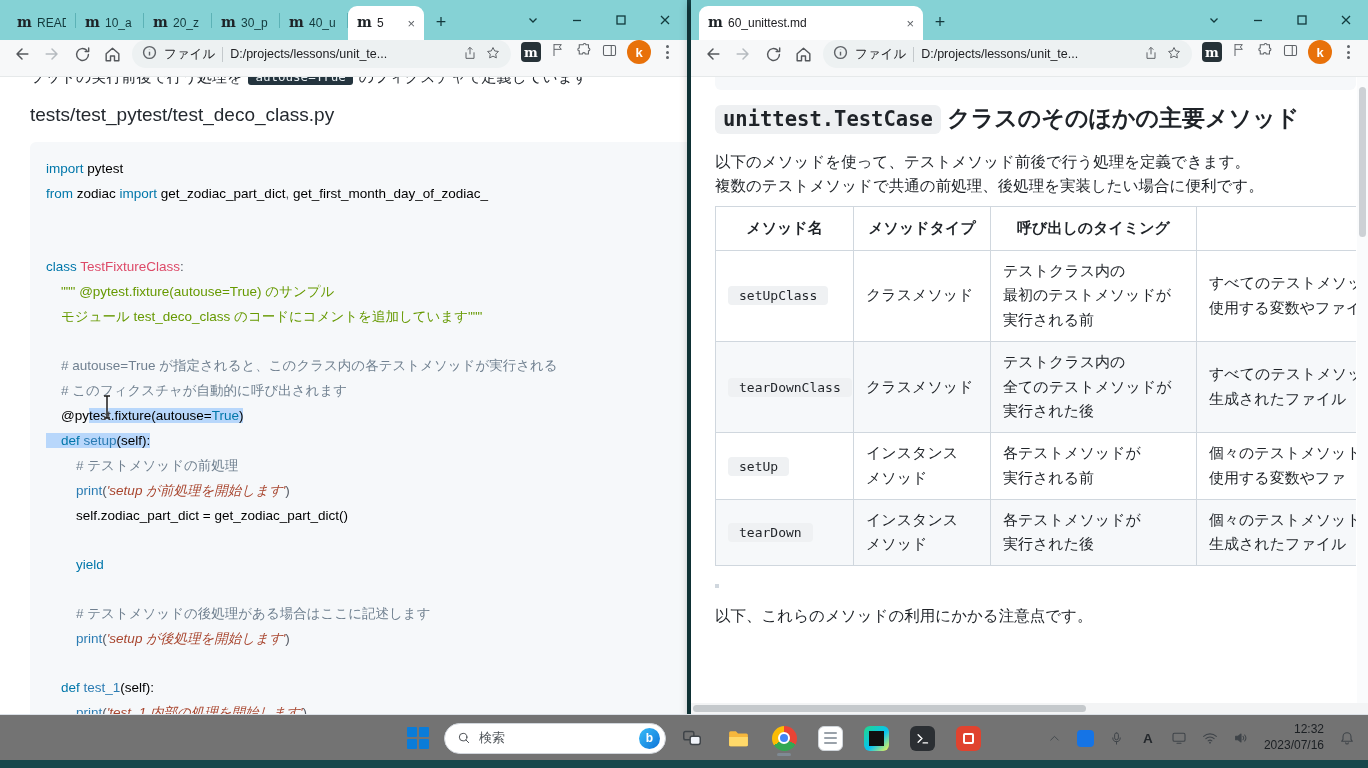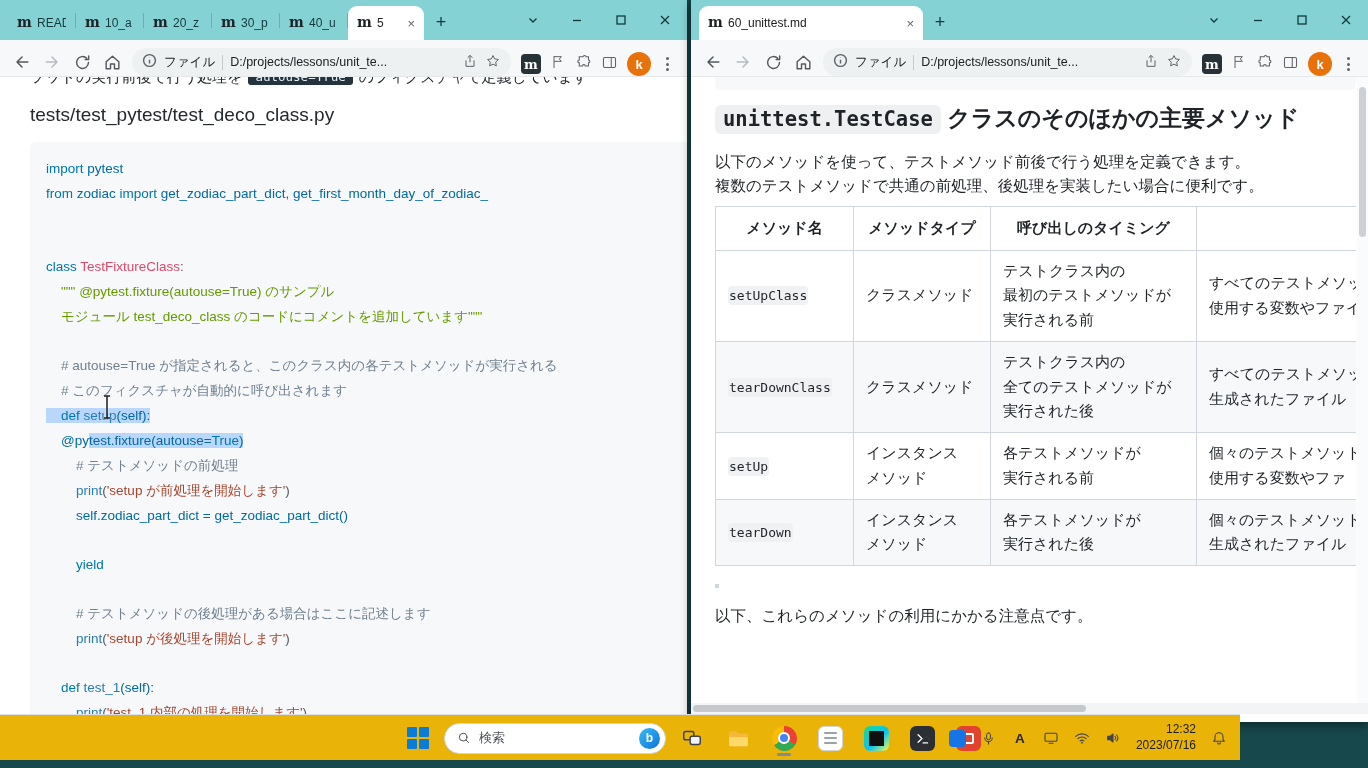--- a/index.html
+++ b/index.html
@@ -20,21 +20,21 @@
   .fav { width:15px; min-width:15px; height:16px; font-family:"DejaVu Serif","Liberation Serif",serif; font-weight:bold; font-size:14px; line-height:15px; color:#1d2226; text-align:center; }
   .tab-label { white-space:nowrap; overflow:hidden; flex:1; }
   .tab-close { font-size:13px; color:#5f6368; }
   .tab-div { width:1px; height:15px; background:#5cb2b6; align-self:center; }
   .newtab { width:26px; height:26px; margin:0 0 5px 4px; display:flex; align-items:center; justify-content:center; font-size:18px; color:#13393c; border-radius:50%; }
   .ts-right { position:absolute; right:0; top:0; height:40px; display:flex; }
   .tsbtn { width:44px; height:40px; display:flex; align-items:center; justify-content:center; }
   .tsbtn svg { stroke:#123a3d; stroke-width:1.3; fill:none; }
 
   
-  .toolbar { height:37px; background:#f7f8f9; border-bottom:1px solid #e6e9ea; display:flex; align-items:flex-end; padding:0 8px; gap:2px; }
+  .toolbar { height:37px; background:#f7f8f9; border-bottom:1px solid #e6e9ea; display:flex; align-items:flex-start; padding:0 8px; gap:2px; }
   .nav-ic { width:28px; height:28px; display:flex; align-items:center; justify-content:center; }
   .nav-ic svg { fill:none; stroke:#55585c; stroke-width:1.8; stroke-linecap:round; stroke-linejoin:round; }
   .nav-ic.disabled svg { stroke:#b6bbc0; }
   .omnibox { flex:1; min-width:0; height:28px; background:#edf1f2; border-radius:14px; display:flex; align-items:center; padding:0 10px; gap:7px; font-size:12.5px; color:#202124; margin:0 4px; }
   .omni-divider { width:1px; height:15px; background:#c4c9cc; }
   .omni-url { flex:1; min-width:0; white-space:nowrap; overflow:hidden; text-overflow:ellipsis; color:#202124; }
   .omni-ic svg { fill:none; stroke:#5f6368; stroke-width:1.5; }
   .ext-row { display:flex; align-items:center; gap:9px; margin:0 4px; }
   .ext-chip { width:20px; height:20px; background:#263238; color:#fff; border-radius:4px; display:flex; align-items:center; justify-content:center; font-family:"DejaVu Serif",serif; font-weight:bold; font-size:13px; }
   .ext-row svg { fill:none; stroke:#5f6368; stroke-width:1.5; }
@@ -45,48 +45,48 @@
   
   .content { position:relative; height:645px; background:#fff; overflow:hidden; }
 
   
   .partial-line { margin:-9px 0 0 30px; height:21px; overflow:hidden; display:flex; align-items:flex-start; gap:6px; font-size:15px; color:#24292f; white-space:nowrap; }
   .dark-chip { background:#24343e; color:#e9eff3; border-radius:3px; padding:1px 7px; font-family:"DejaVu Sans Mono",monospace; font-size:12.5px; }
   .file-title { margin:15px 0 0 30px; font-size:19px; color:#24292f; }
   .codeblock { position:relative; margin:16px 0 0 30px; width:657px; height:582px; background:#f6f8fa; border-radius:6px 0 0 6px; padding:14px 16px; overflow:hidden; }
   .code-line { font-family:"DejaVu Sans Mono","Liberation Mono",monospace; font-size:13.5px; line-height:24px; white-space:pre; color:#393a34; }
   .tk-kw { color:#0077aa; } .tk-cl { color:#dd4a68; } .tk-fn { color:#2b7cb3; }
-  .tk-pl { color:#0369a1;margin-top:24px; } .tk-pu { color:#545963; } .tk-cm { color:#708090; }
-  .tk-st { color:#669900; } .tk-s2 { color:#a8452e; }
+  .tk-pl { color:#000000;margin-top:24px; } .tk-pu { color:#545963; } .tk-cm { color:#708090; }
+  .tk-st { color:#669900; } .tk-s2 { color:#a8452e;font-style:italic; }
   .sel { background:#b8d7fb; }
   .caret { position:absolute; left:70px; top:252px; filter:drop-shadow(0 0 1px #fff); }
   .caret svg { stroke:#1b1b1b; stroke-width:1.5; fill:none; }
 
   
   .rc { padding:0 12px 0 24px; }
   .partial-block { height:13px; background:#f6f8fa; border-radius:0 0 6px 6px; }
   .md-h2 { margin-top:14px; font-size:23px; font-weight:700; color:#1f2328; line-height:1.3; white-space:nowrap; }
   .md-h2 code { font-family:"DejaVu Sans Mono","Liberation Mono",monospace; background:#eef0f2; border-radius:6px; padding:2px 8px 3px; font-size:20.5px; }
   .md-p { margin-top:16px; font-size:15.5px; line-height:1.55; color:#1f2328; white-space:pre-line; }
   .table-wrap { margin-top:8px; width:641px; overflow:hidden; }
   table { border-collapse:collapse; table-layout:fixed; width:900px; font-size:15px; color:#1f2328; }
   th,td { border:1px solid #d0d7de; padding:8px 12px; line-height:1.65; vertical-align:middle; white-space:pre-line; text-align:left; }
   th { text-align:center; font-weight:700; padding:9px 8px; }
   tbody tr:nth-child(even) { background:#f6f8fa; }
-  td code { font-family:"DejaVu Sans Mono","Liberation Mono",monospace; font-size:13px; background:#eff1f3; border-radius:4px; padding:2px 1px; }
+  td code { font-family:"DejaVu Sans Mono","Liberation Mono",monospace; font-size:13px; background:#eff1f3; border-radius:4px; padding:2px 11px; }
   blockquote { margin-top:18px; border-left:4px solid #d0d7de; padding:2px 0 2px 15px; color:#57606a; font-size:15.5px; line-height:1.6; }
   blockquote ul { margin:10px 0 0 24px; }
   blockquote li { margin:3px 0; }
   .hscroll { position:absolute; left:0; right:0; bottom:8px; height:11px; background:#f3f4f5; }
   .hscroll .thumb { position:absolute; left:2px; top:2px; bottom:2px; width:58%; background:#c5c9cc; border-radius:6px; }
   .vscroll { position:absolute; top:0; right:0; bottom:19px; width:11px; background:#fafbfc; }
   .vscroll .thumb { position:absolute; left:2px; right:2px; top:10px; height:150px; background:#cdd1d5; border-radius:6px; }
 
   
-  .taskbar { position:absolute; left:0; top:714px; width:1240px; height:46px; background:#eab308; border-top:1px solid #dbe0e6; }
+  .taskbar { position:absolute; left:0; top:714px; width:1368px; height:46px; background:#737373; border-top:1px solid #dbe0e6; }
   .tb-center { position:absolute; left:398px; top:0; height:46px; display:flex; align-items:center; gap:6px; }
   .tb-btn { width:40px; height:40px; border-radius:6px; display:flex; align-items:center; justify-content:center; position:relative; }
   .win-logo { display:grid; grid-template-columns:10px 10px; grid-template-rows:10px 10px; gap:2px; }
   .win-logo i { background:#0a7cd8; border-radius:1px; }
   .searchbox { width:222px; height:31px; background:#fff; border:1px solid #d1d6dc; border-radius:16px; display:flex; align-items:center; gap:8px; padding:0 5px 0 12px; font-size:13px; color:#4d5257; }
   .searchbox .q { flex:1; }
   .bing { width:21px; height:21px; border-radius:50%; background:linear-gradient(135deg,#37bdf8,#0d72d8); color:#fff; font-weight:bold; font-size:12px; display:flex; align-items:center; justify-content:center; }
   .ic-stroke { fill:none; stroke:#3f4449; stroke-width:1.6; stroke-linecap:round; stroke-linejoin:round; }
   .active-dash { position:absolute; bottom:2px; left:50%; transform:translateX(-50%); width:14px; height:3px; border-radius:2px; background:#7d8license79; background:#7f8a94; }
   .chrome-ic { width:25px; height:25px; border-radius:50%; background:conic-gradient(#ea4335 0 33%, #34a853 33% 66%, #fbbc05 66% 100%); display:flex; }
@@ -237,22 +237,22 @@
           <div class="code-line"><span class="tk-kw">import</span><span class="tk-pl"> pytest</span></div>
           <div class="code-line"><span class="tk-kw">from</span><span class="tk-pl"> zodiac </span><span class="tk-kw">import</span><span class="tk-pl"> get_zodiac_part_dict</span><span class="tk-pu">, </span><span class="tk-pl">get_first_month_day_of_zodiac_</span></div>
           <div class="code-line">&nbsp;</div>
           <div class="code-line">&nbsp;</div>
           <div class="code-line"><span class="tk-kw">class</span><span class="tk-pl"> </span><span class="tk-cl">TestFixtureClass</span><span class="tk-pu">:</span></div>
           <div class="code-line"><span class="tk-st">    """ @pytest.fixture(autouse=True) のサンプル</span></div>
           <div class="code-line"><span class="tk-st">    モジュール test_deco_class のコードにコメントを追加しています"""</span></div>
           <div class="code-line">&nbsp;</div>
           <div class="code-line"><span class="tk-cm">    # autouse=True が指定されると、このクラス内の各テストメソッドが実行される</span></div>
           <div class="code-line"><span class="tk-cm">    # このフィクスチャが自動的に呼び出されます</span></div>
+          <div class="code-line"><span class="tk-pl">    @py</span><span class="tk-pl sel">test.fixture(autouse=</span><span class="tk-kw sel">True</span><span class="tk-pl sel">)</span></div>
           <div class="code-line"><span class="tk-kw sel">    def</span><span class="tk-fn sel"> setup</span><span class="tk-pl sel">(self):</span></div>
-          <div class="code-line"><span class="tk-pl">    @py</span><span class="tk-pl sel">test.fixture(autouse=</span><span class="tk-kw sel">True</span><span class="tk-pl sel">)</span></div>
           <div class="code-line"><span class="tk-cm">        # テストメソッドの前処理</span></div>
           <div class="code-line"><span class="tk-pl">        </span><span class="tk-fn">print</span><span class="tk-pu">(</span><span class="tk-s2">'setup が前処理を開始します'</span><span class="tk-pu">)</span></div>
           <div class="code-line"><span class="tk-pl">        self.zodiac_part_dict = get_zodiac_part_dict()</span></div>
           <div class="code-line">&nbsp;</div>
           <div class="code-line"><span class="tk-kw">        yield</span></div>
           <div class="code-line">&nbsp;</div>
           <div class="code-line"><span class="tk-cm">        # テストメソッドの後処理がある場合はここに記述します</span></div>
           <div class="code-line"><span class="tk-pl">        </span><span class="tk-fn">print</span><span class="tk-pu">(</span><span class="tk-s2">'setup が後処理を開始します'</span><span class="tk-pu">)</span></div>
           <div class="code-line">&nbsp;</div>
           <div class="code-line"><span class="tk-kw">    def</span><span class="tk-fn"> test_1</span><span class="tk-pl">(self):</span></div>

